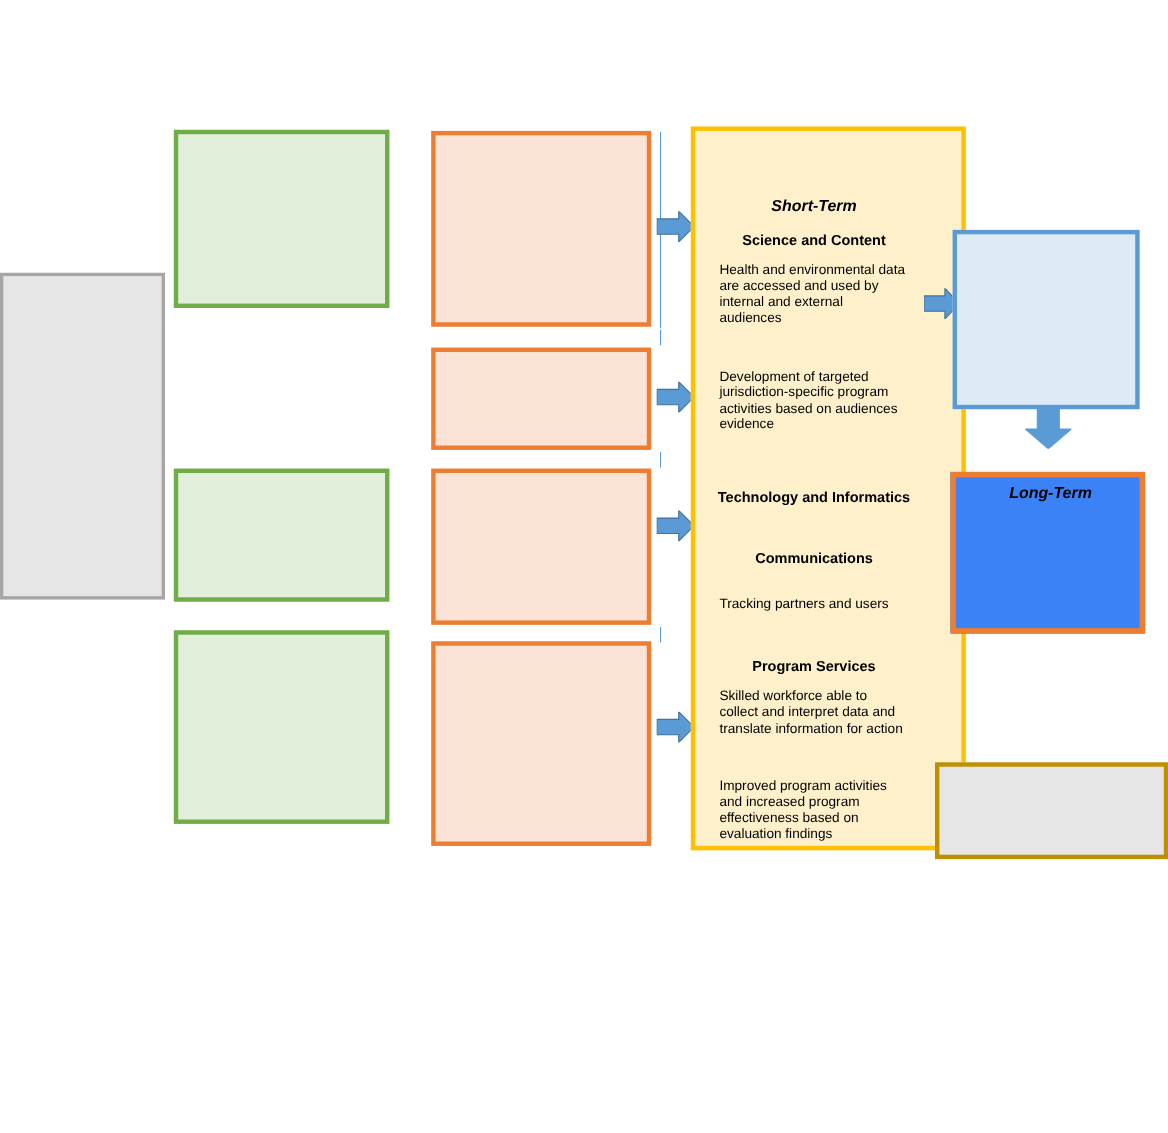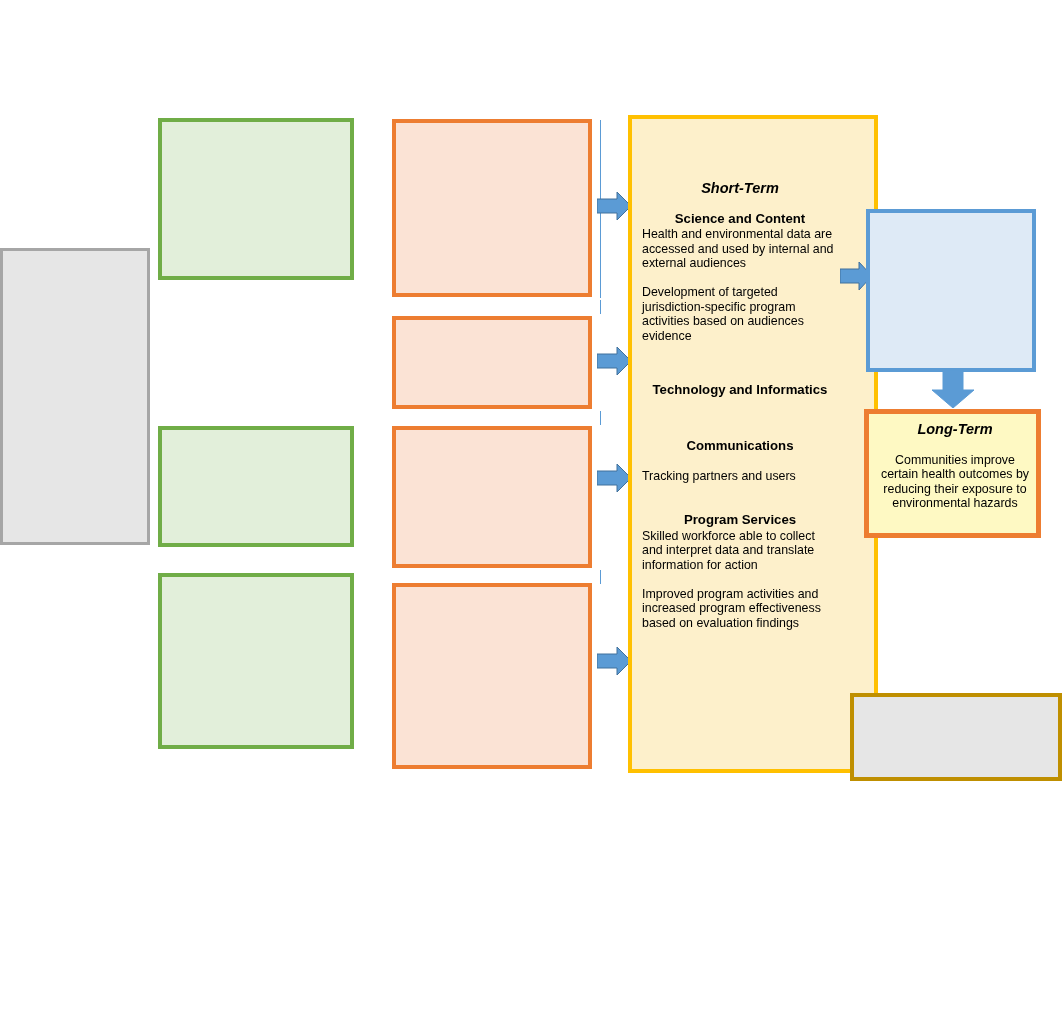--- a/index.html
+++ b/index.html
@@ -100,42 +100,42 @@
     margin-bottom: 13px;
   }
   .ot-head {
     text-align: center;
     font-weight: bold;
     font-size: 13.2px;
     margin: 16px 0 1px 0;
   }
   .ot-body {
     text-align: left;
-    margin: 0;
+    margin: 12px;
   }
   .ot-gap { height: 14px; }
   .ot-gap-lg { height: 24px; }
 
   
   .box-blue {
     left: 866px;
     top: 209px;
     width: 170px;
     height: 163px;
     background: #DEEAF6;
     border: 4px solid #5B9BD5;
   }
 
   
   .box-longterm {
     left: 864px;
-    top: 409px;
+    top: 429px;
     width: 177px;
-    height: 129px;
-    background: #fef9c3;
+    height: 147px;
+    background: #3b82f6;
     border: 5px solid #ED7D31;
   }
   .lt-inner {
     position: absolute;
     left: 6px;
     top: 8px;
     width: 160px;
     text-align: center;
     font-size: 12.4px;
     line-height: 14.6px;
@@ -263,21 +263,20 @@
 
   <div class="arrow" style="left:932px; top:370px;">
     <svg width="42" height="38" viewBox="0 0 42 38">
       <polygon points="11,0 31,0 31,20 42,20 21,38 0,20 11,20" fill="#5B9BD5" stroke="#5B9BD5" stroke-width="1"></polygon>
     </svg>
   </div>
 
   <div class="box box-longterm">
     <div class="lt-inner">
       <div class="lt-title">Long-Term</div>
-      <div class="lt-body">Communities improve certain health outcomes by reducing their exposure to environmental hazards</div>
     </div>
   </div>
 
   <div class="box box-gold">
     <span></span>
   </div>
 
 </div>
 
 </body></html>

